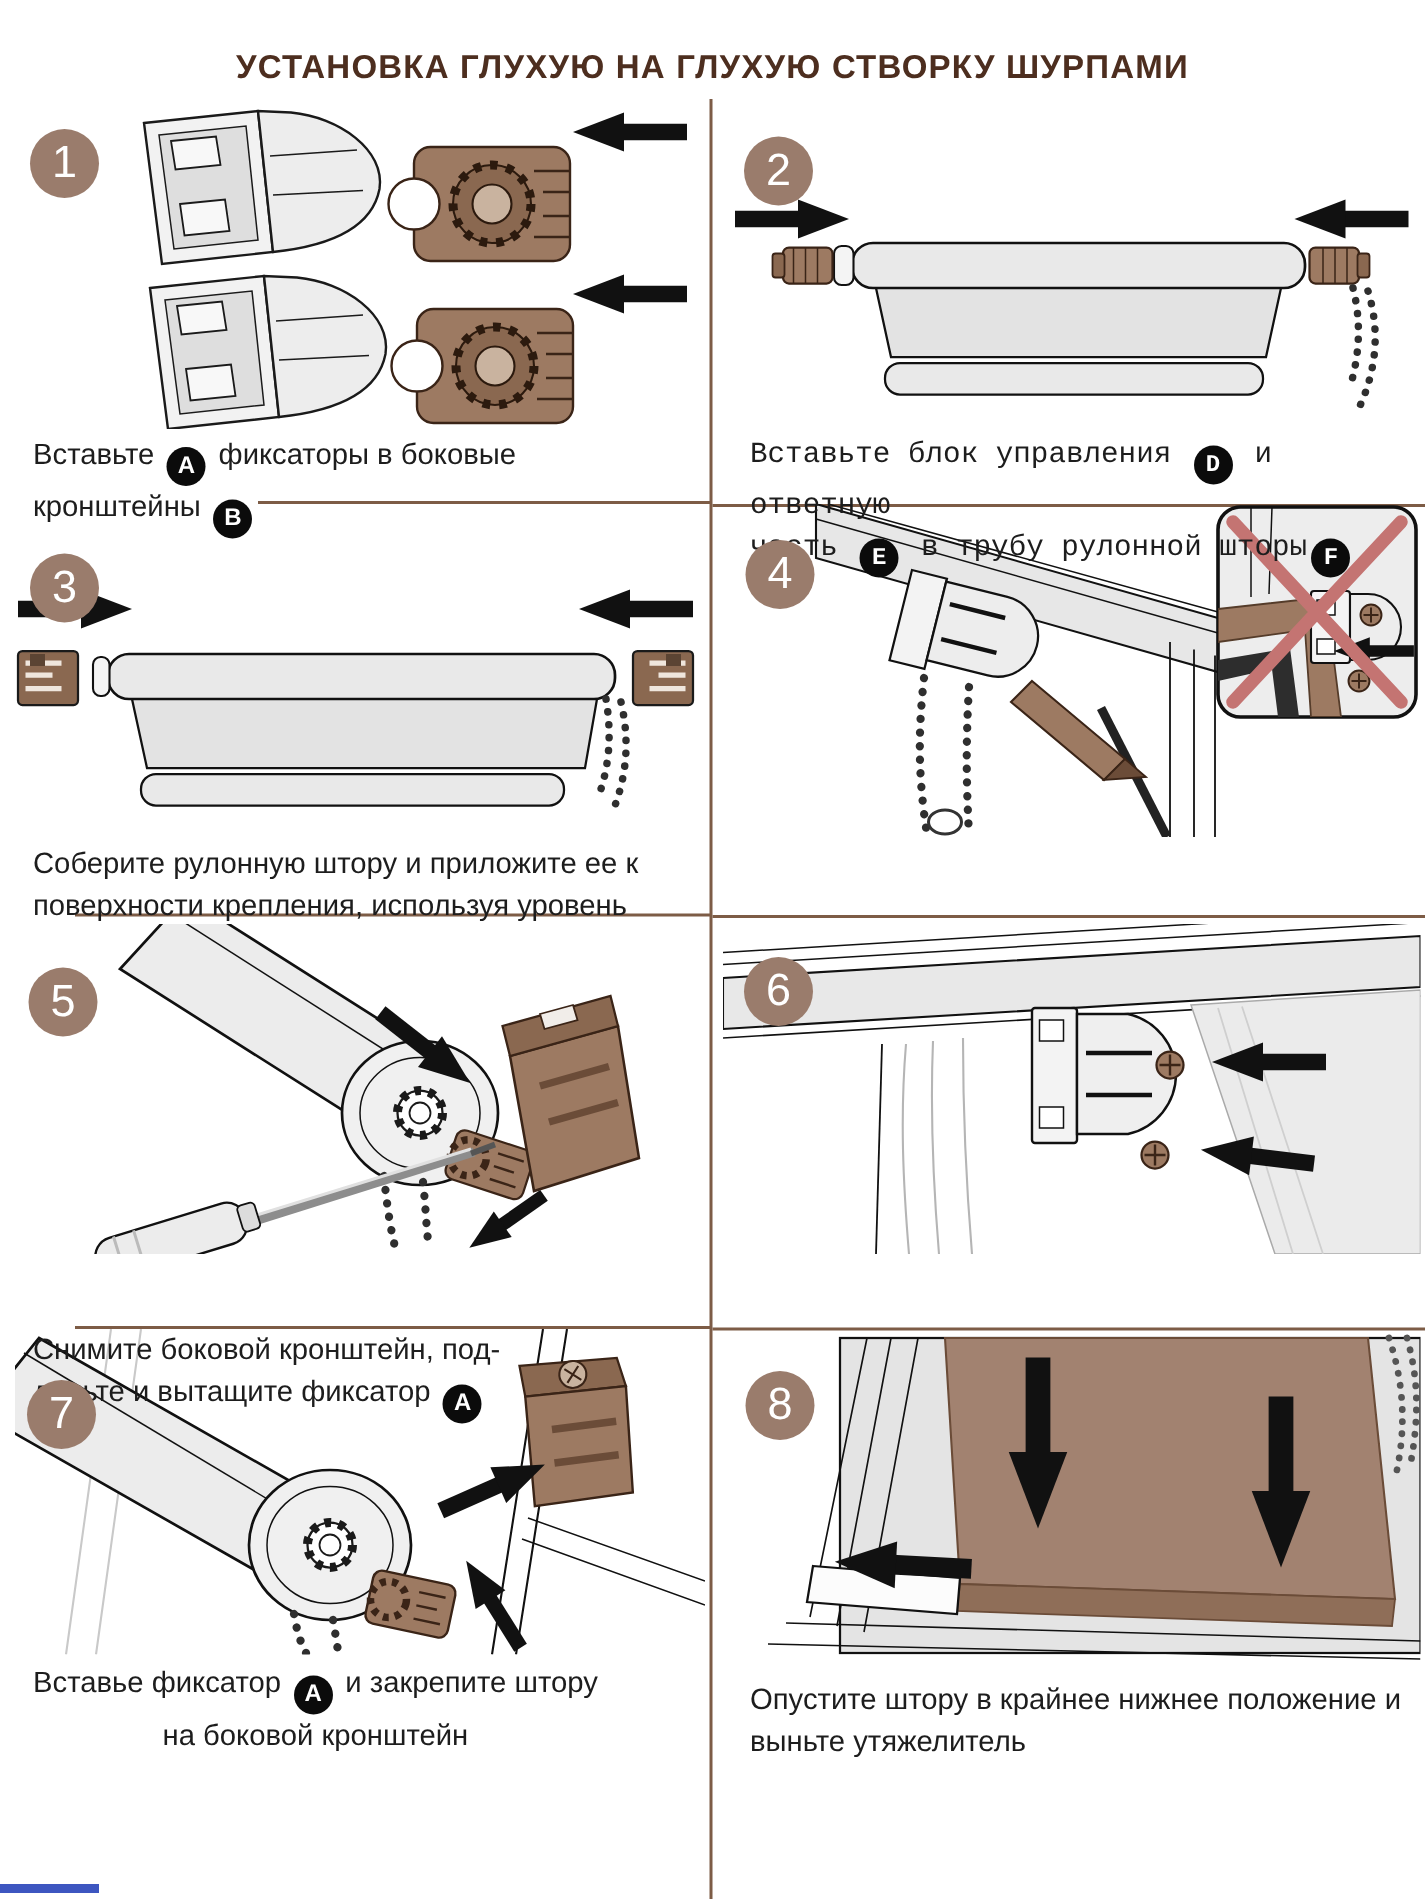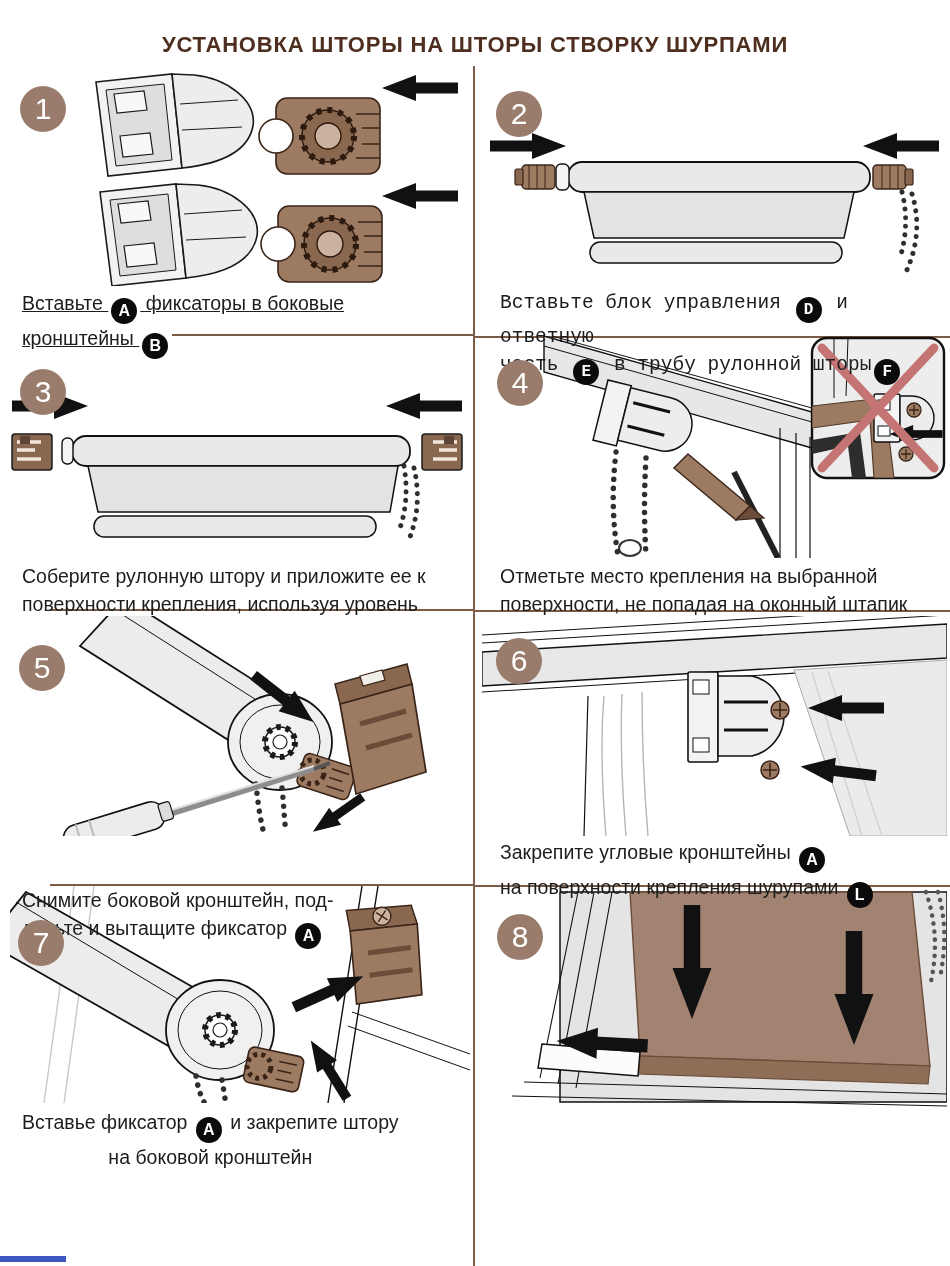--- a/index.html
+++ b/index.html
@@ -16,21 +16,21 @@
   #hd3l{left:50px;top:884px;width:424px;}
   #hd3r{left:475px;top:885px;width:475px;}
   .badge{position:absolute;width:46px;height:46px;border-radius:50%;background:#9a7c6c;
          color:#fff;display:flex;align-items:center;justify-content:center;
          font-size:30px;font-weight:400;z-index:3;}
   #b1{left:20px;top:86px;} #b2{left:496px;top:91px;}
   #b3{left:20px;top:369px;} #b4{left:497px;top:360px;}
   #b5{left:19px;top:645px;} #b6{left:496px;top:638px;}
   #b7{left:18px;top:920px;} #b8{left:497px;top:914px;}
   .caption{position:absolute;font-size:19.5px;line-height:28px;color:#1d1d1d;z-index:2;}
-  #c1{left:22px;top:289px;text-decoration:underline;} #c2{left:500px;top:289px;font-family:Liberation Mono, monospace;}
+  #c1{left:22px;top:289px;} #c2{left:500px;top:289px;font-family:Liberation Mono, monospace;}
   #c3{left:22px;top:562px;} #c4{left:500px;top:562px;}
   #c5{left:22px;top:838px;margin-top:48px;} #c6{left:500px;top:838px;}
   #c7{left:22px;top:1108px;text-align:center;} #c8{left:500px;top:1119px;}
   .letter-badge{display:inline-flex;width:26px;height:26px;border-radius:50%;
         background:#0b0b0b;color:#fff;align-items:center;justify-content:center;
         font-size:16px;font-weight:700;vertical-align:-6px;margin:0 3px;}
   .illus{position:absolute;z-index:1;}
   #i1{left:78px;top:64px;} #i2{left:482px;top:122px;}
   #i3{left:6px;top:386px;}  #i4{left:482px;top:336px;}
   #i5{left:8px;top:616px;}  #i6{left:482px;top:616px;}
@@ -65,21 +65,21 @@
         <rect x="0" y="0" width="104" height="76" rx="11" fill="#9d7a62" stroke="#3a2417" stroke-width="1.6"></rect>
         <circle cx="0" cy="38" r="17" fill="#fff" stroke="#3a2417" stroke-width="1.6"></circle>
         <circle cx="52" cy="38" r="26" fill="#8a6850" stroke="#2c1a0e" stroke-width="1.4"></circle>
         <circle cx="52" cy="38" r="26" fill="none" stroke="#2c1a0e" stroke-width="6" stroke-dasharray="5 6"></circle>
         <circle cx="52" cy="38" r="13" fill="#c9b39f" stroke="#2c1a0e" stroke-width="1.4"></circle>
         <path d="M104,16 h-24 M104,30 h-18 M104,46 h-18 M104,60 h-24" stroke="#3a2417" stroke-width="1.6" fill="none"></path>
       </g>
     </defs>
   </svg>
 
-  <div class="title">УСТАНОВКА ШТОРЫ НА ШТОРЫ СТВОРКУ ШУРПАМИ</div>
+  <div class="title">УСТАНОВКА ГЛУХУЮ НА ГЛУХУЮ СТВОРКУ ШУРПАМИ</div>
 
   <div class="vdiv"></div>
   <div class="hdiv" id="hd1l"></div>
   <div class="hdiv" id="hd1r"></div>
   <div class="hdiv" id="hd2l"></div>
   <div class="hdiv" id="hd2r"></div>
   <div class="hdiv" id="hd3l"></div>
   <div class="hdiv" id="hd3r"></div>
 
   <div class="badge" id="b1">1</div>
@@ -306,19 +306,18 @@
     </g>
     <path d="M444,6 c10,30 12,60 4,94 M456,6 c8,28 8,54 2,86" fill="none" stroke="#555" stroke-width="4.5" stroke-linecap="round" stroke-dasharray="0.1 8"></path>
     <use href="#arr" transform="translate(210,16) rotate(90) scale(1.5)"></use>
     <use href="#arr" transform="translate(372,42) rotate(90) scale(1.5)"></use>
     <use href="#arr" transform="translate(168,160) rotate(183) scale(1.2)"></use>
   </svg>
 
   <div class="caption" id="c1">Вставьте <span class="letter-badge">A</span> фиксаторы в боковые<br>кронштейны <span class="letter-badge">B</span></div>
   <div class="caption" id="c2">Вставьте блок управления <span class="letter-badge">D</span> и ответную<br>часть <span class="letter-badge">E</span> в трубу рулонной шторы<span class="letter-badge">F</span></div>
   <div class="caption" id="c3">Соберите рулонную штору и приложите ее к<br>поверхности крепления, используя уровень</div>
-  <div class="caption" id="c4">Отметьте место крепления на выбранной<br>поверхности, не попадая на оконный штапик</div>
   <div class="caption" id="c5">Снимите боковой кронштейн, под-<br>деньте и вытащите фиксатор <span class="letter-badge">A</span></div>
-  <div class="caption" id="c6">Закрепите угловые кронштейны <span class="letter-badge">A</span><br>на поверхности крепления шурупами <span class="letter-badge">L</span></div>
   <div class="caption" id="c7">Вставье фиксатор <span class="letter-badge">A</span> и закрепите штору<br>на боковой кронштейн</div>
+  <div class="caption" id="c8">Опустите штору в крайнее нижнее положение и<br>выньте утяжелитель</div>
 
   <div class="footer-accent"></div>
 </div>
 
 </body></html>

